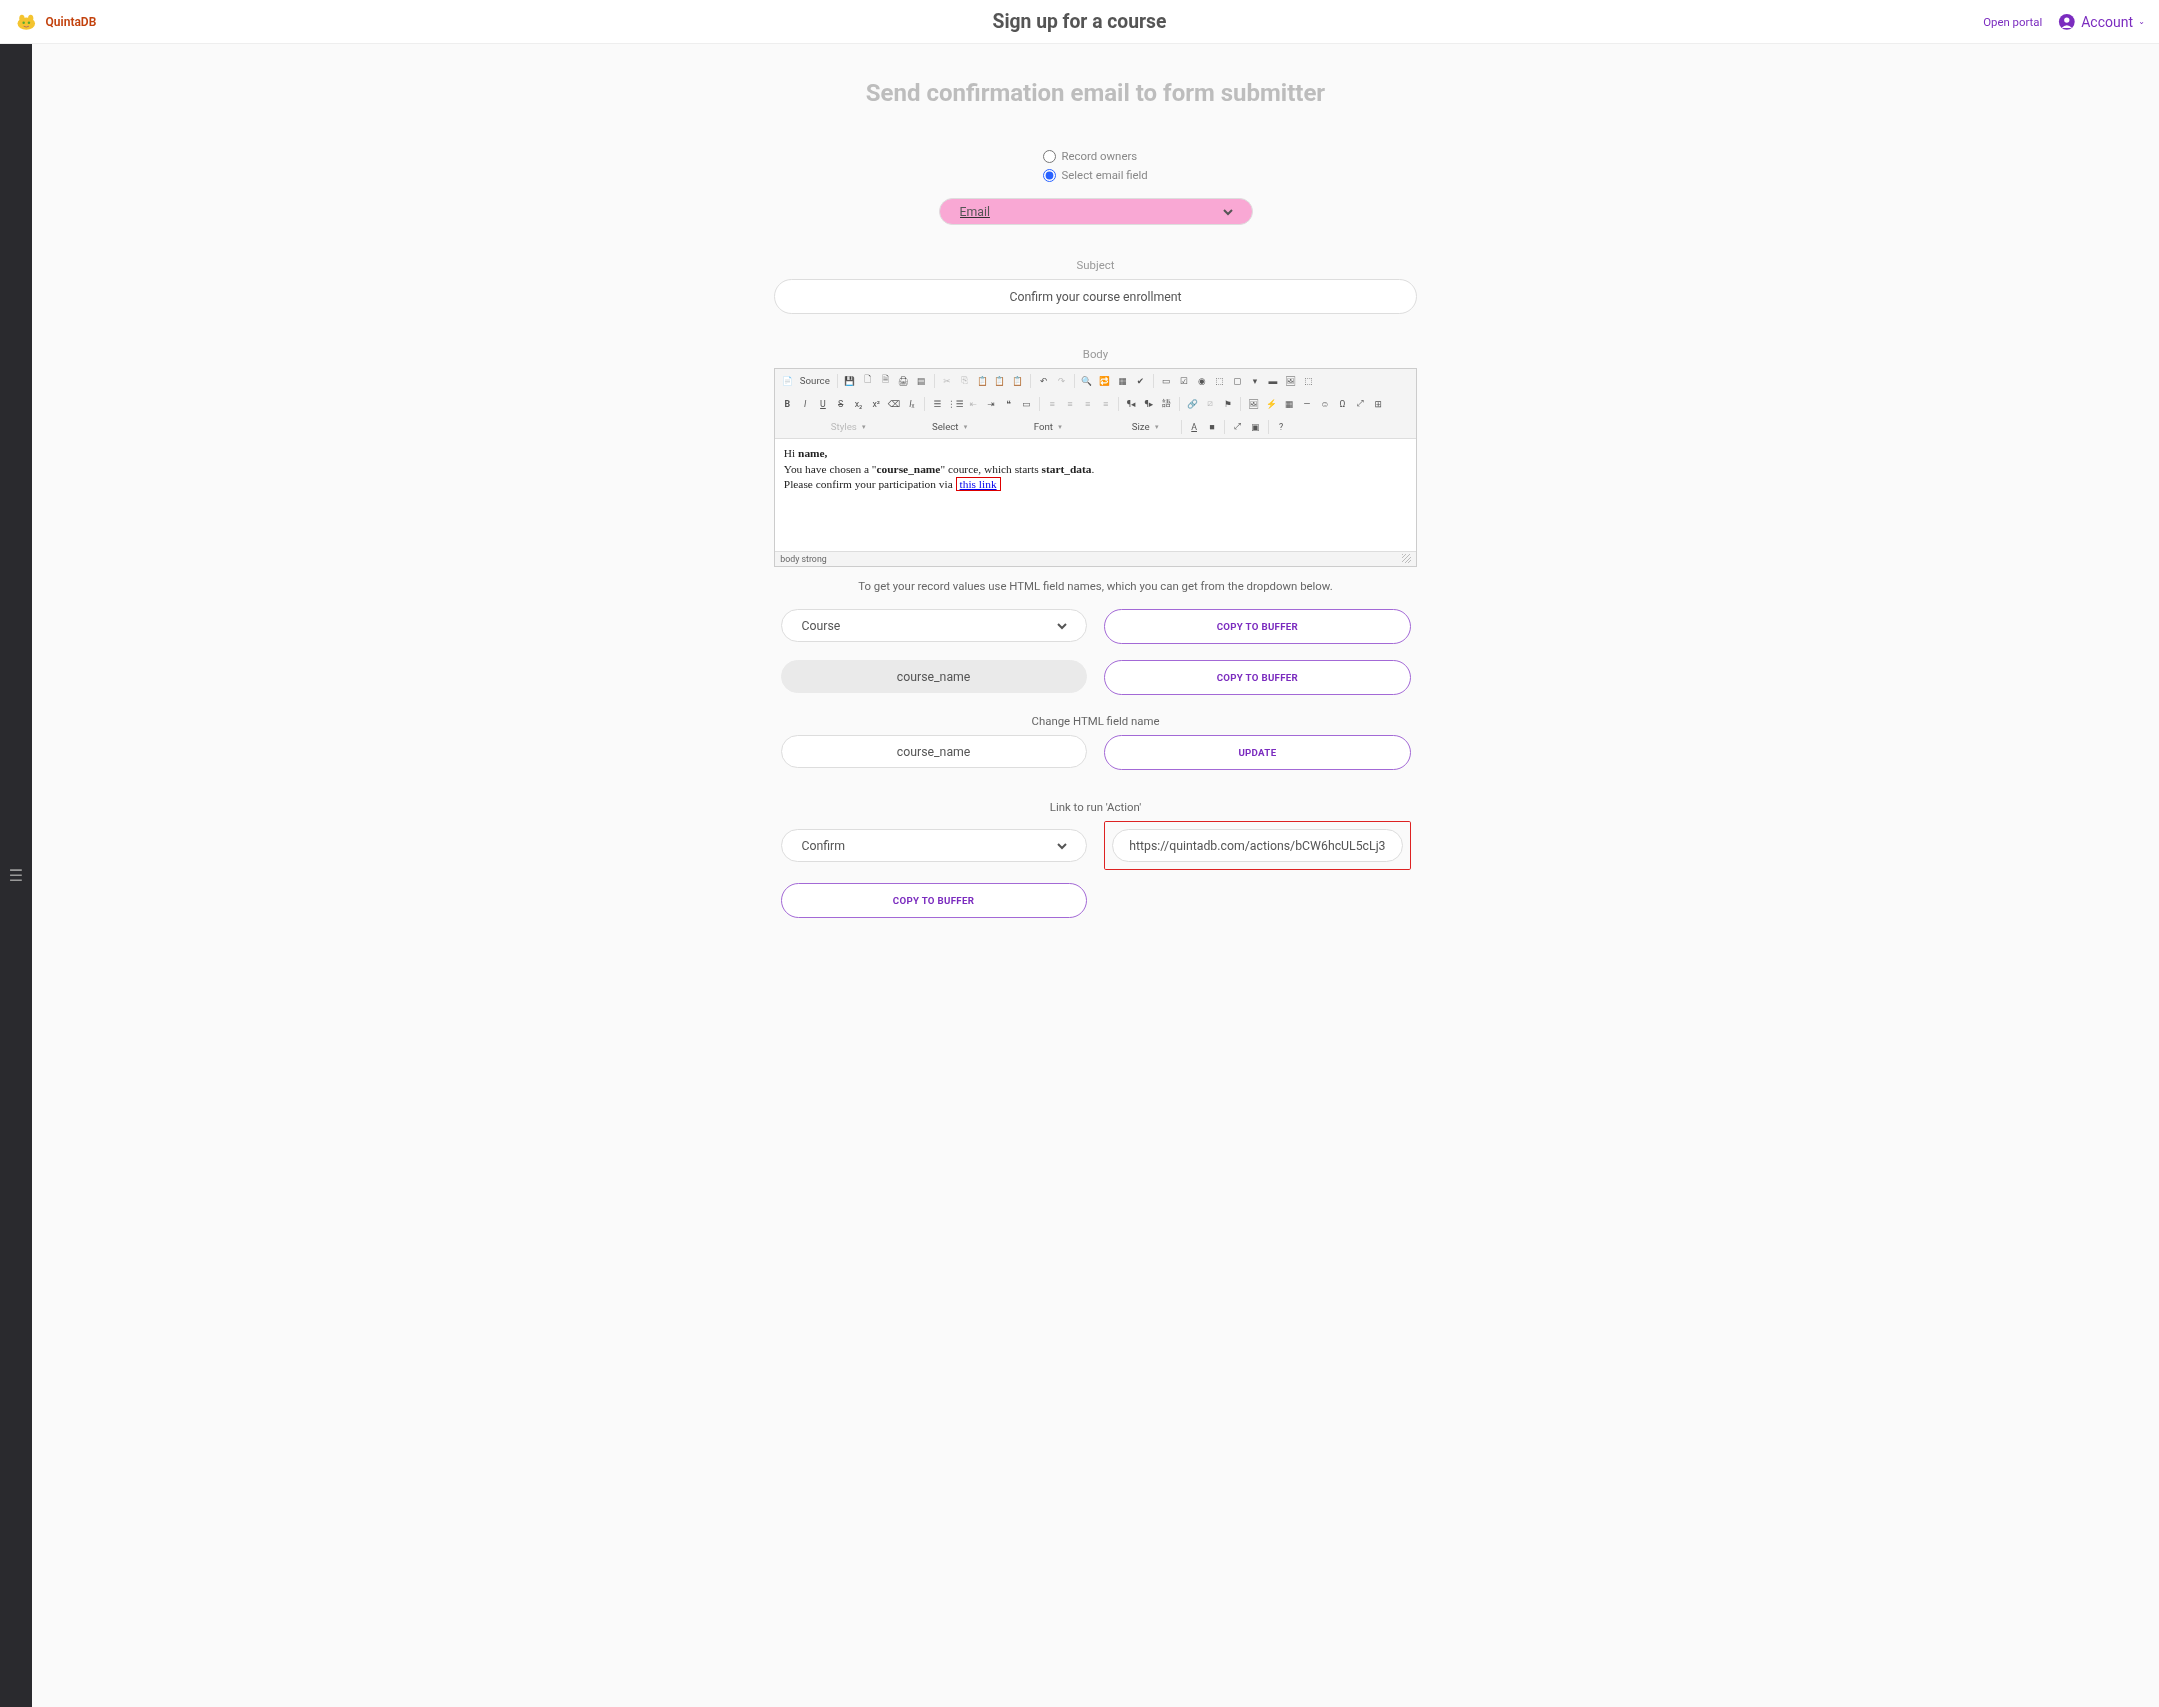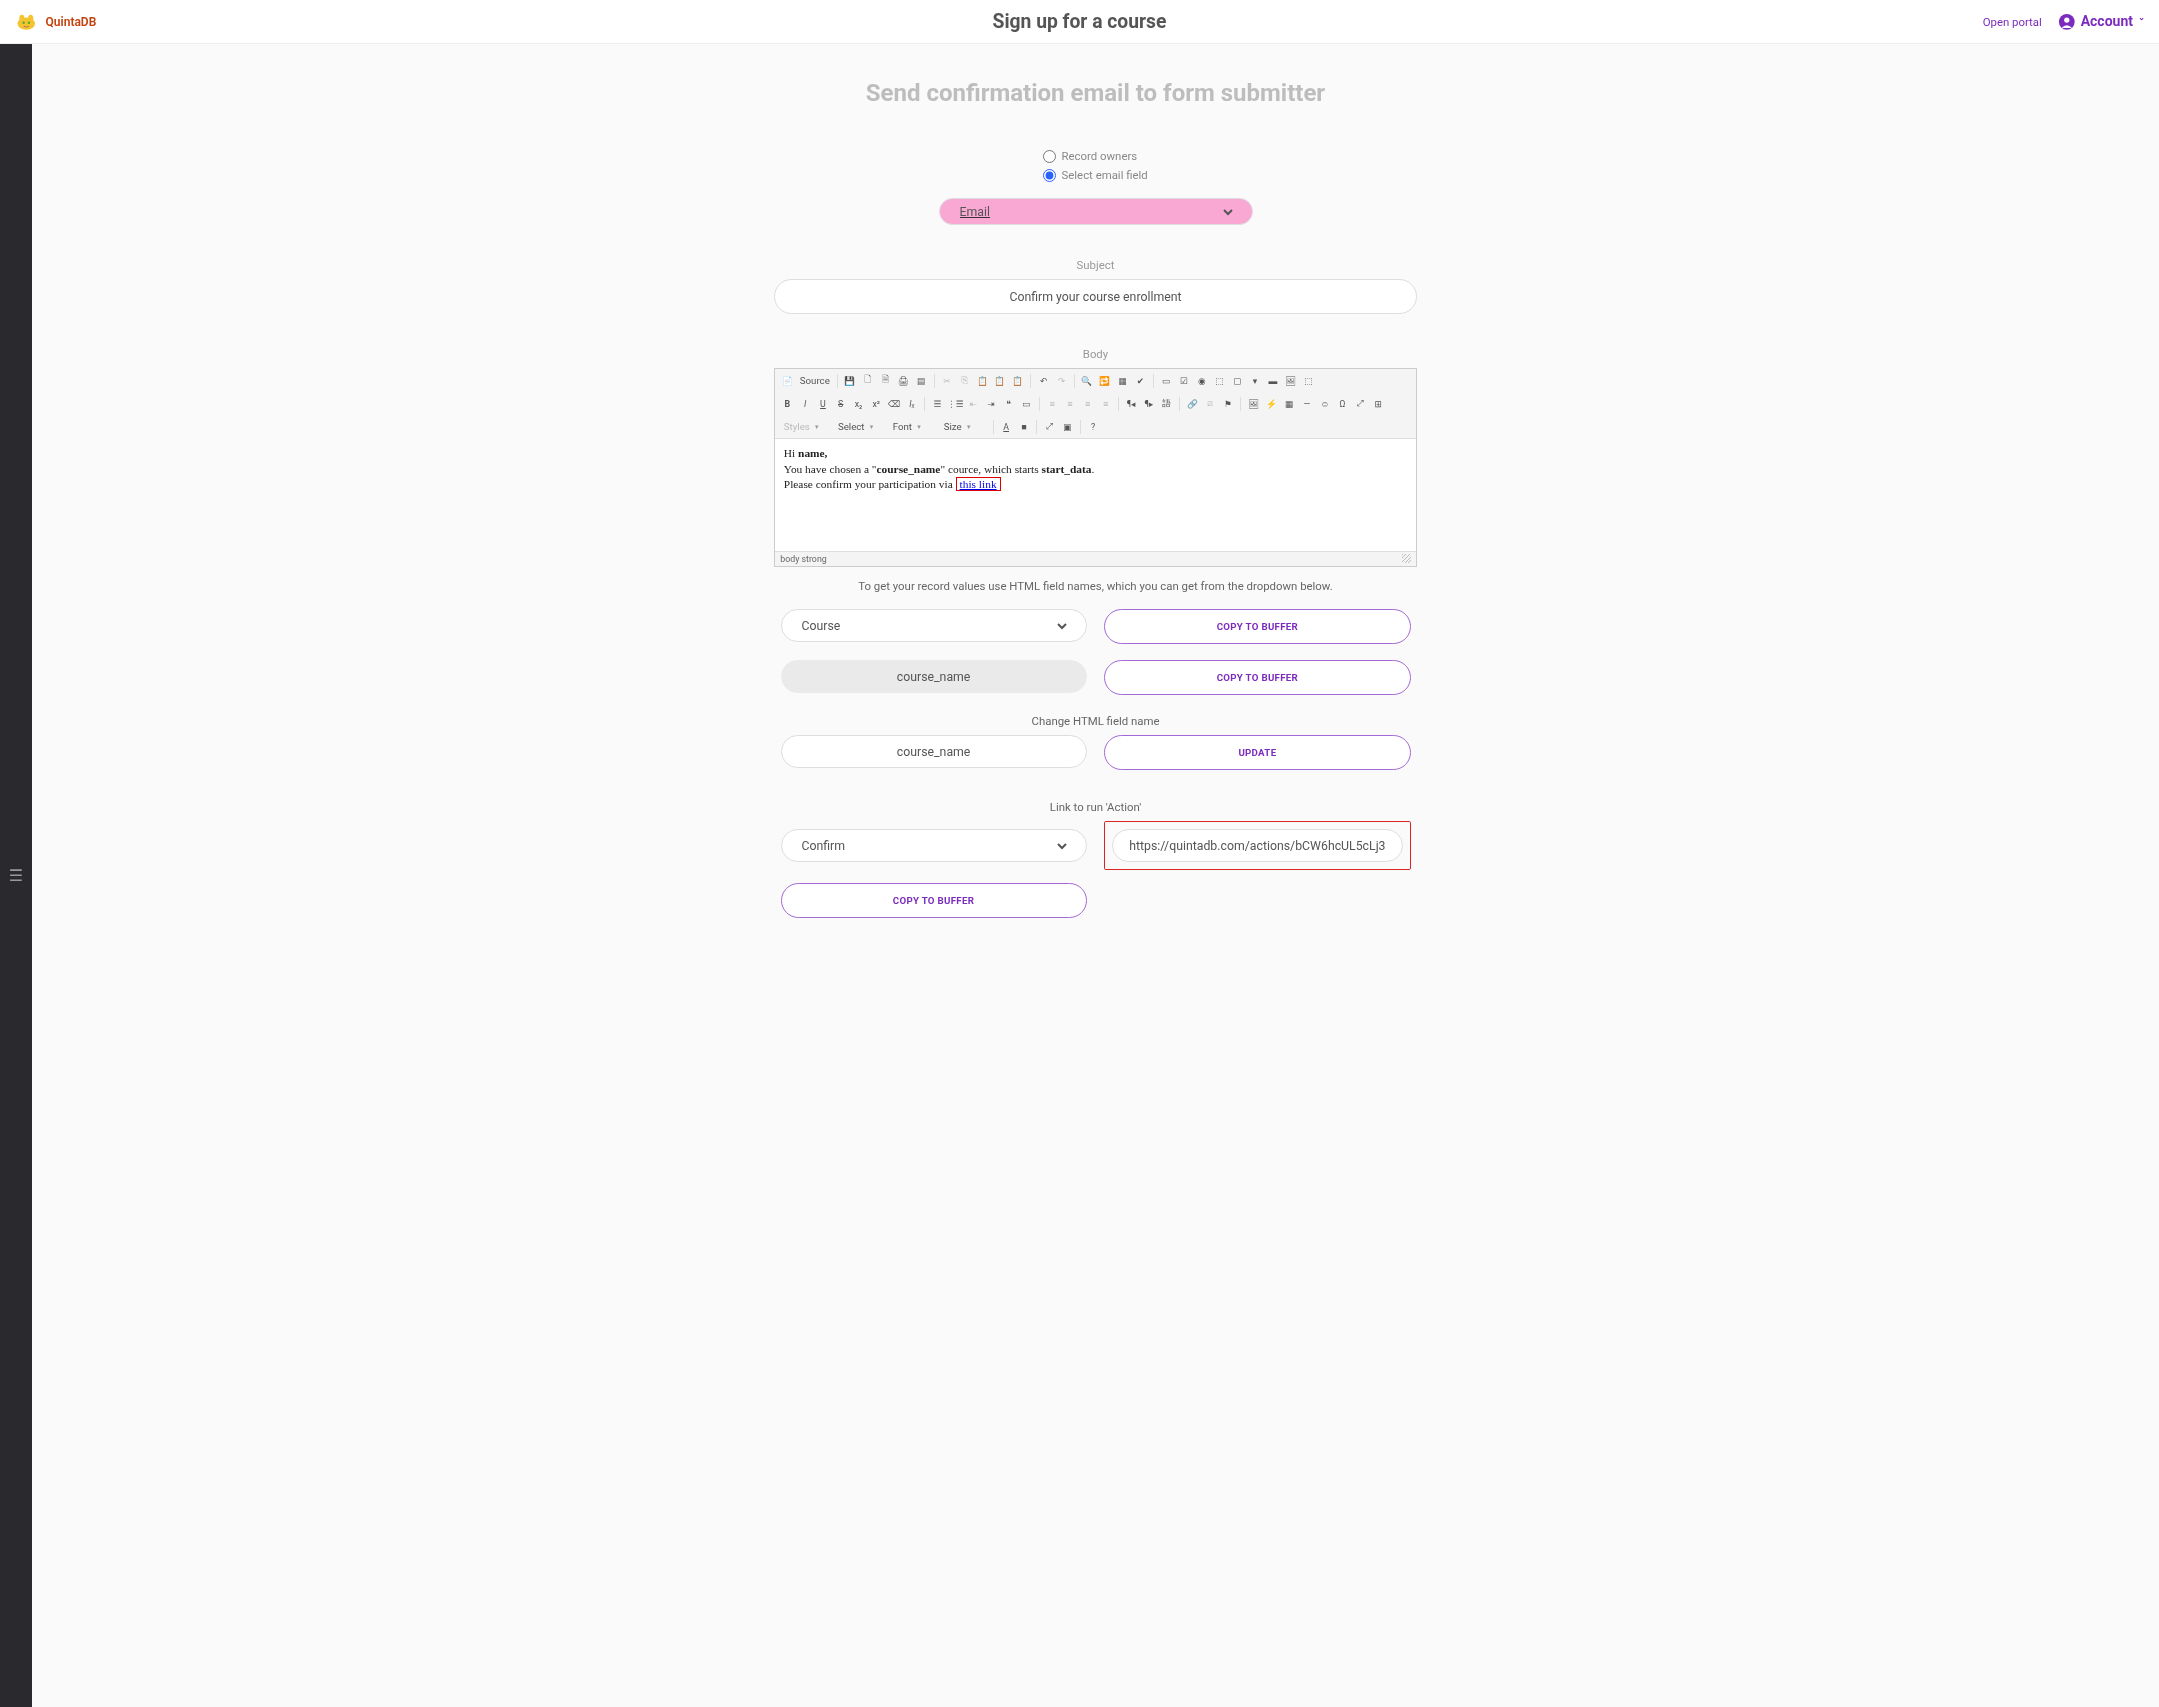--- a/index.html
+++ b/index.html
@@ -36,24 +36,24 @@
       color: #555;
     }
     .topbar-right { display: flex; align-items: center; gap: 16px; }
     .open-portal {
       font-size: 11.4px;
       color: #7B2CBF;
       cursor: pointer;
     }
     .account {
       display: flex;
-      align-items: flex-start;
+      align-items: center;
       gap: 5.3px;
       font-size: 14px;
-      font-weight: 700;
+      font-weight: 400;
       color: #7B2CBF;
       cursor: pointer;
     }
     .account-icon {
       width: 17.6px; height: 17.6px;
     }
     .caret-down { font-size: 8px; color: #7B2CBF; }
 
     .layout { display: flex; min-height: calc(100vh - 44px); }
     .sidebar {
@@ -189,20 +189,21 @@
     .tb-dd {
       font-size: 9.7px;
       color: #555;
       padding: 1.8px 7px 1.8px 5.3px;
       margin-right: 7px;
       min-width: 44px;
       display: inline-flex;
       align-items: center;
       gap: 5.3px;
       cursor: pointer;
+      margin-left: 47px;
     }
     .tb-dd::after {
       content: "▾";
       font-size: 7px;
       color: #999;
     }
     .tb-dd.disabled { color: #bbb; }
     .editor-body {
       padding: 7px 8.8px;
       min-height: 112px;

